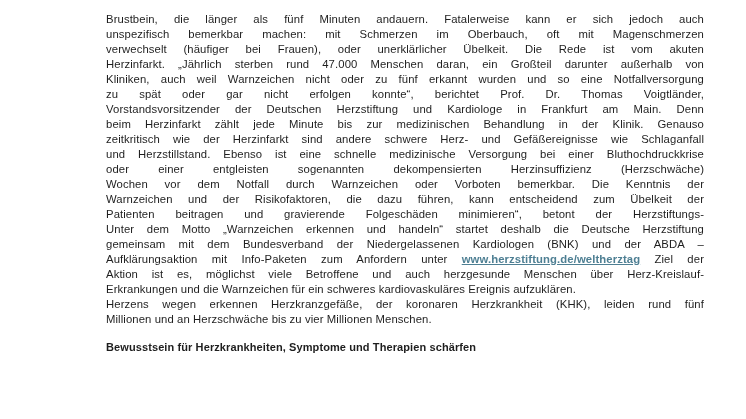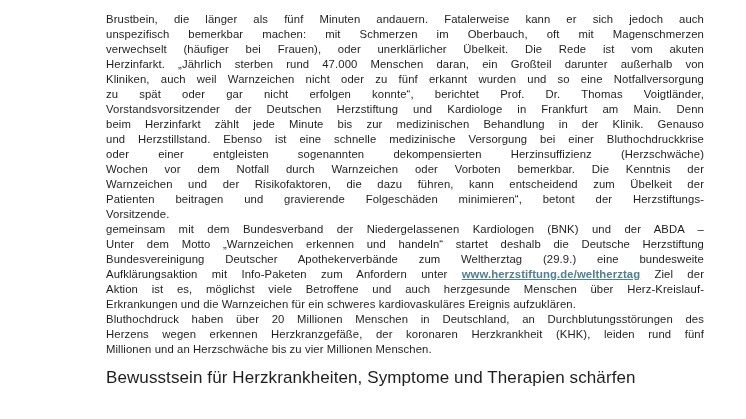--- a/index.html
+++ b/index.html
@@ -32,56 +32,54 @@
     text-align-last: left;
   }
   .link {
     color: var(--link-color);
     text-decoration: underline;
     cursor: pointer;
     font-weight: bold;
   }
   .section-heading {
     margin-top: 13px;
-    font-size: 17px;
+    font-size: 11px;
     line-height: 15px;
-    font-weight: normal;
+    font-weight: bold;
     letter-spacing: 0.1px;
     white-space: nowrap;
   }
 </style>
 </head>
 <body>
 
 <main class="page">
   <section id="paragraphs">
       <div class="paragraph">
         <div class="line">Brustbein, die länger als fünf Minuten andauern. Fatalerweise kann er sich jedoch auch</div>
         <div class="line">unspezifisch bemerkbar machen: mit Schmerzen im Oberbauch, oft mit Magenschmerzen</div>
         <div class="line">verwechselt (häufiger bei Frauen), oder unerklärlicher Übelkeit. Die Rede ist vom akuten</div>
         <div class="line">Herzinfarkt. „Jährlich sterben rund 47.000 Menschen daran, ein Großteil darunter außerhalb von</div>
         <div class="line">Kliniken, auch weil Warnzeichen nicht oder zu fünf erkannt wurden und so eine Notfallversorgung</div>
         <div class="line">zu spät oder gar nicht erfolgen konnte“, berichtet Prof. Dr. Thomas Voigtländer,</div>
         <div class="line">Vorstandsvorsitzender der Deutschen Herzstiftung und Kardiologe in Frankfurt am Main. Denn</div>
         <div class="line">beim Herzinfarkt zählt jede Minute bis zur medizinischen Behandlung in der Klinik. Genauso</div>
+        <div class="line">zeitkritisch wie der Herzinfarkt sind andere schwere Herz- und Gefäßereignisse wie Schlaganfall</div>
         <div class="line">und Herzstillstand. Ebenso ist eine schnelle medizinische Versorgung bei einer Bluthochdruckkrise</div>
         <div class="line">oder einer entgleisten sogenannten dekompensierten Herzinsuffizienz (Herzschwäche)</div>
         <div class="line">Wochen vor dem Notfall durch Warnzeichen oder Vorboten bemerkbar. Die Kenntnis der</div>
         <div class="line">Warnzeichen und der Risikofaktoren, die dazu führen, kann entscheidend zum Übelkeit der</div>
         <div class="line">Patienten beitragen und gravierende Folgeschäden minimieren“, betont der Herzstiftungs-</div>
-        <div class="line last">Vorsitzende.</div>
       </div>
       <div class="paragraph">
+        <div class="line">Unter dem Motto „Warnzeichen erkennen und handeln“ startet deshalb die Deutsche Herzstiftung</div>
         <div class="line">gemeinsam mit dem Bundesverband der Niedergelassenen Kardiologen (BNK) und der ABDA –</div>
-        <div class="line">Unter dem Motto „Warnzeichen erkennen und handeln“ startet deshalb die Deutsche Herzstiftung</div>
-        <div class="line">Bundesvereinigung Deutscher Apothekerverbände zum Weltherztag (29.9.) eine bundesweite</div>
         <div class="line">Aufklärungsaktion mit Info-Paketen zum Anfordern unter <span class="link">www.herzstiftung.de/weltherztag</span> Ziel der</div>
         <div class="line">Aktion ist es, möglichst viele Betroffene und auch herzgesunde Menschen über Herz-Kreislauf-</div>
         <div class="line last">Erkrankungen und die Warnzeichen für ein schweres kardiovaskuläres Ereignis aufzuklären.</div>
       </div>
       <div class="paragraph">
-        <div class="line">Bluthochdruck haben über 20 Millionen Menschen in Deutschland, an Durchblutungsstörungen des</div>
         <div class="line">Herzens wegen erkennen Herzkranzgefäße, der koronaren Herzkrankheit (KHK), leiden rund fünf</div>
         <div class="line last">Millionen und an Herzschwäche bis zu vier Millionen Menschen.</div>
       </div>
     </section>
   <h2 class="section-heading">Bewusstsein für Herzkrankheiten, Symptome und Therapien schärfen</h2>
 </main>
 
 </body></html>

